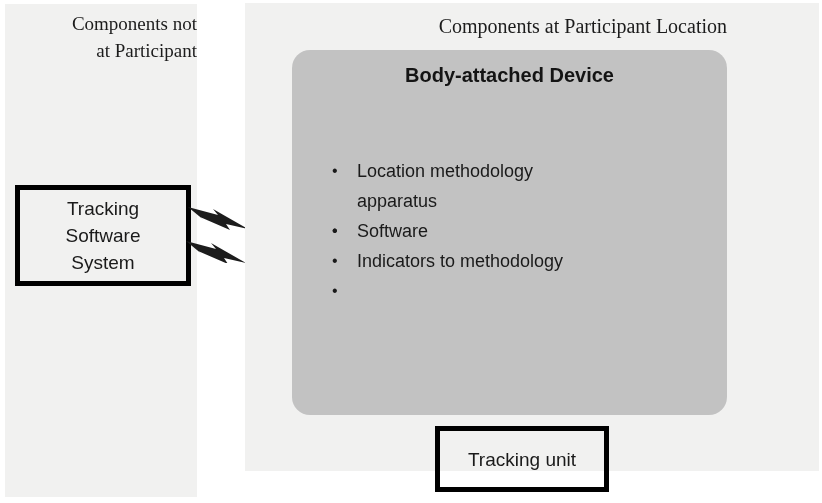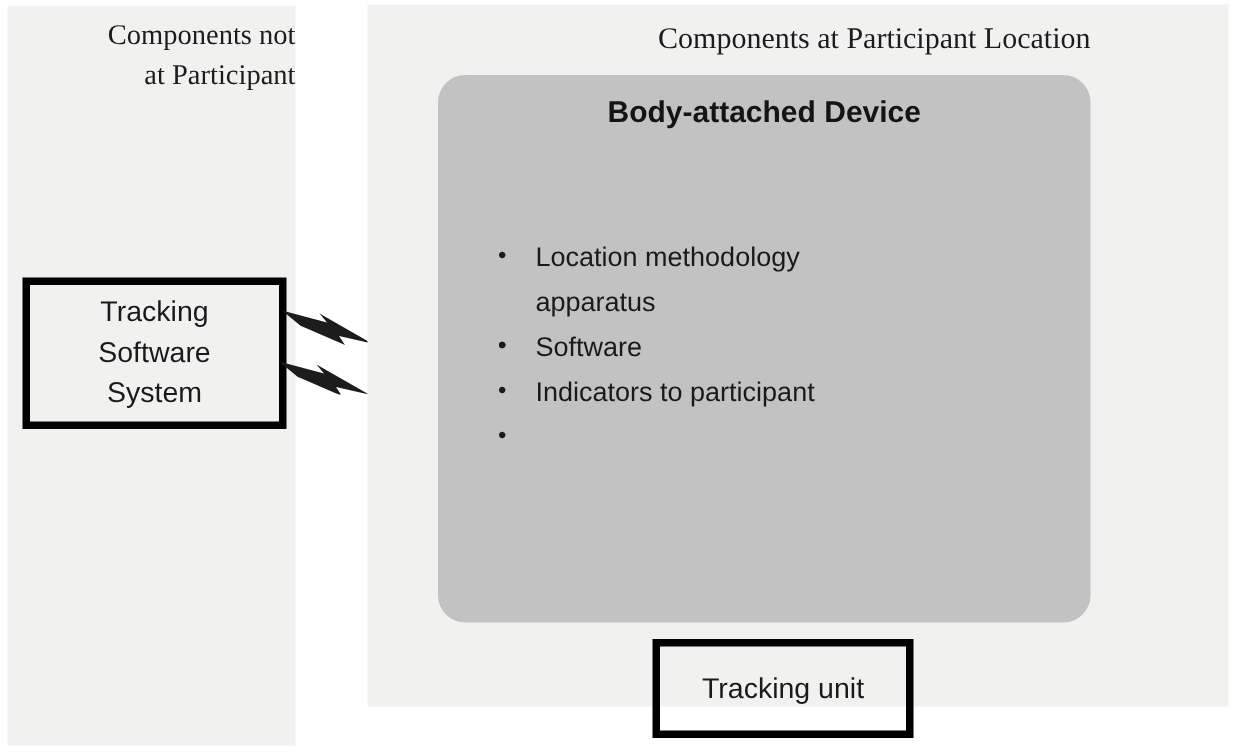--- a/index.html
+++ b/index.html
@@ -135,21 +135,21 @@
   <div id="right-panel" class="panel">
     <div id="right-panel-title" class="panel-title">Components at Participant Location</div>
 
     <div id="device-box">
       <div id="device-title">Body-attached Device</div>
       <ul id="device-bullets">
         <li><span class="bullet-dot">•</span><span>Location methodology
 apparatus</span></li>
         <li><span class="bullet-dot">•</span></li>
         <li><span class="bullet-dot">•</span><span>Software</span></li>
-        <li><span class="bullet-dot">•</span><span>Indicators to participant</span></li>
+        <li><span class="bullet-dot">•</span><span>Indicators to methodology</span></li>
         <li><span class="bullet-dot">•</span></li>
       </ul>
     </div>
 
     <div id="charging-box" class="outlined-box">
       <span>Tracking unit</span>
     </div>
   </div>
 
 </div>

